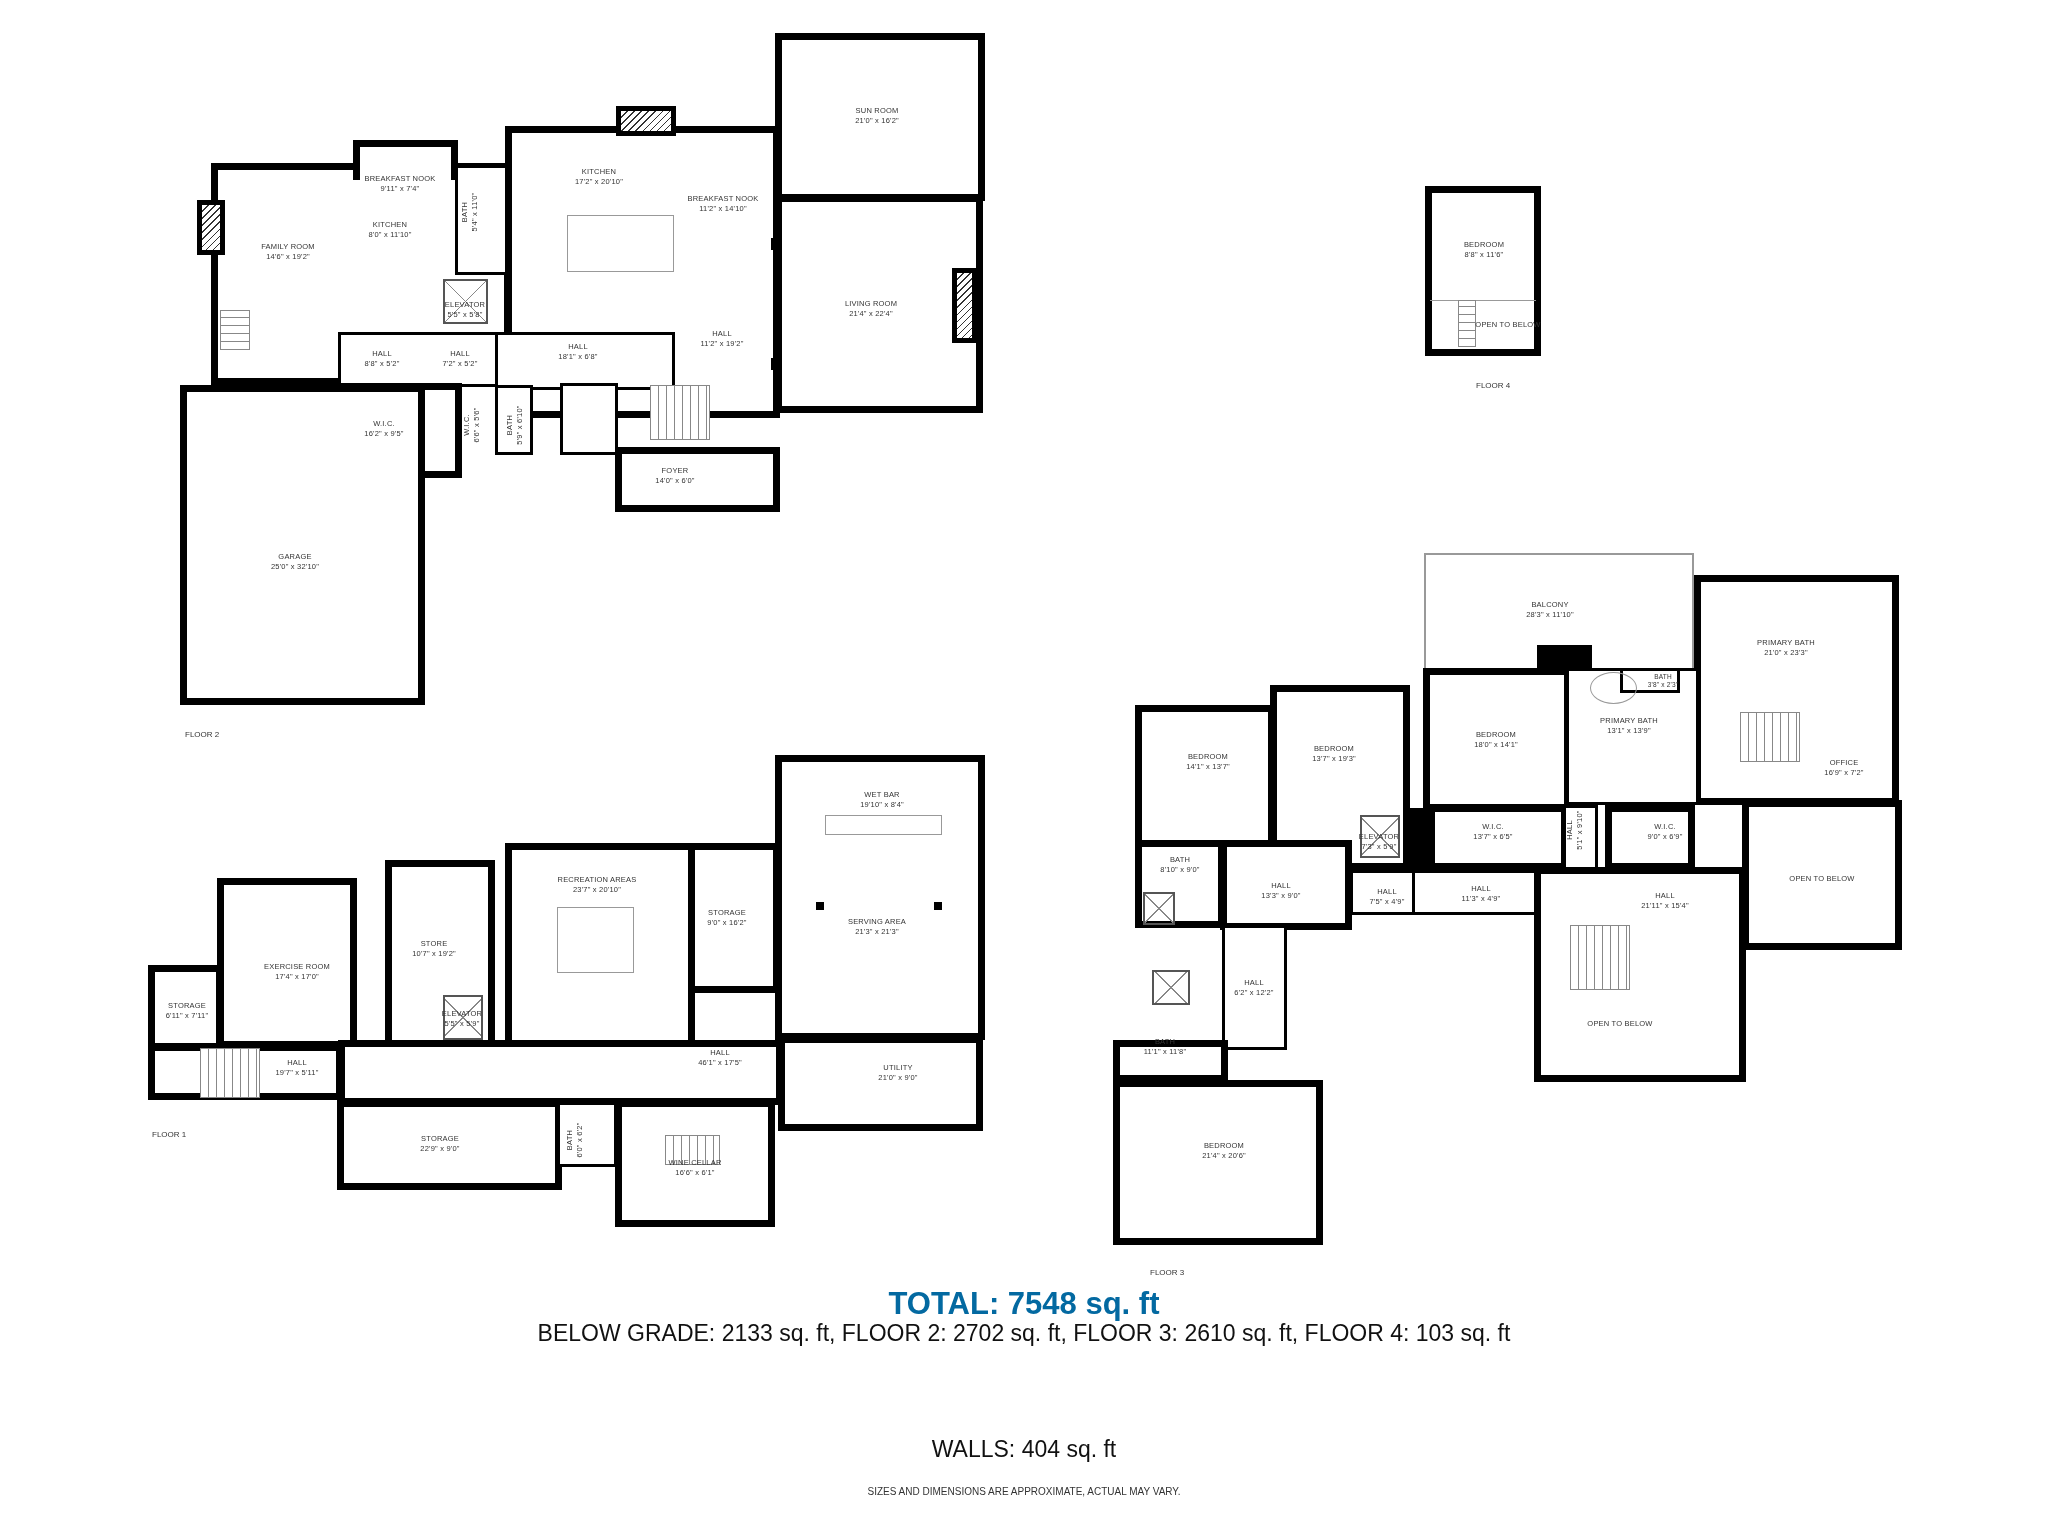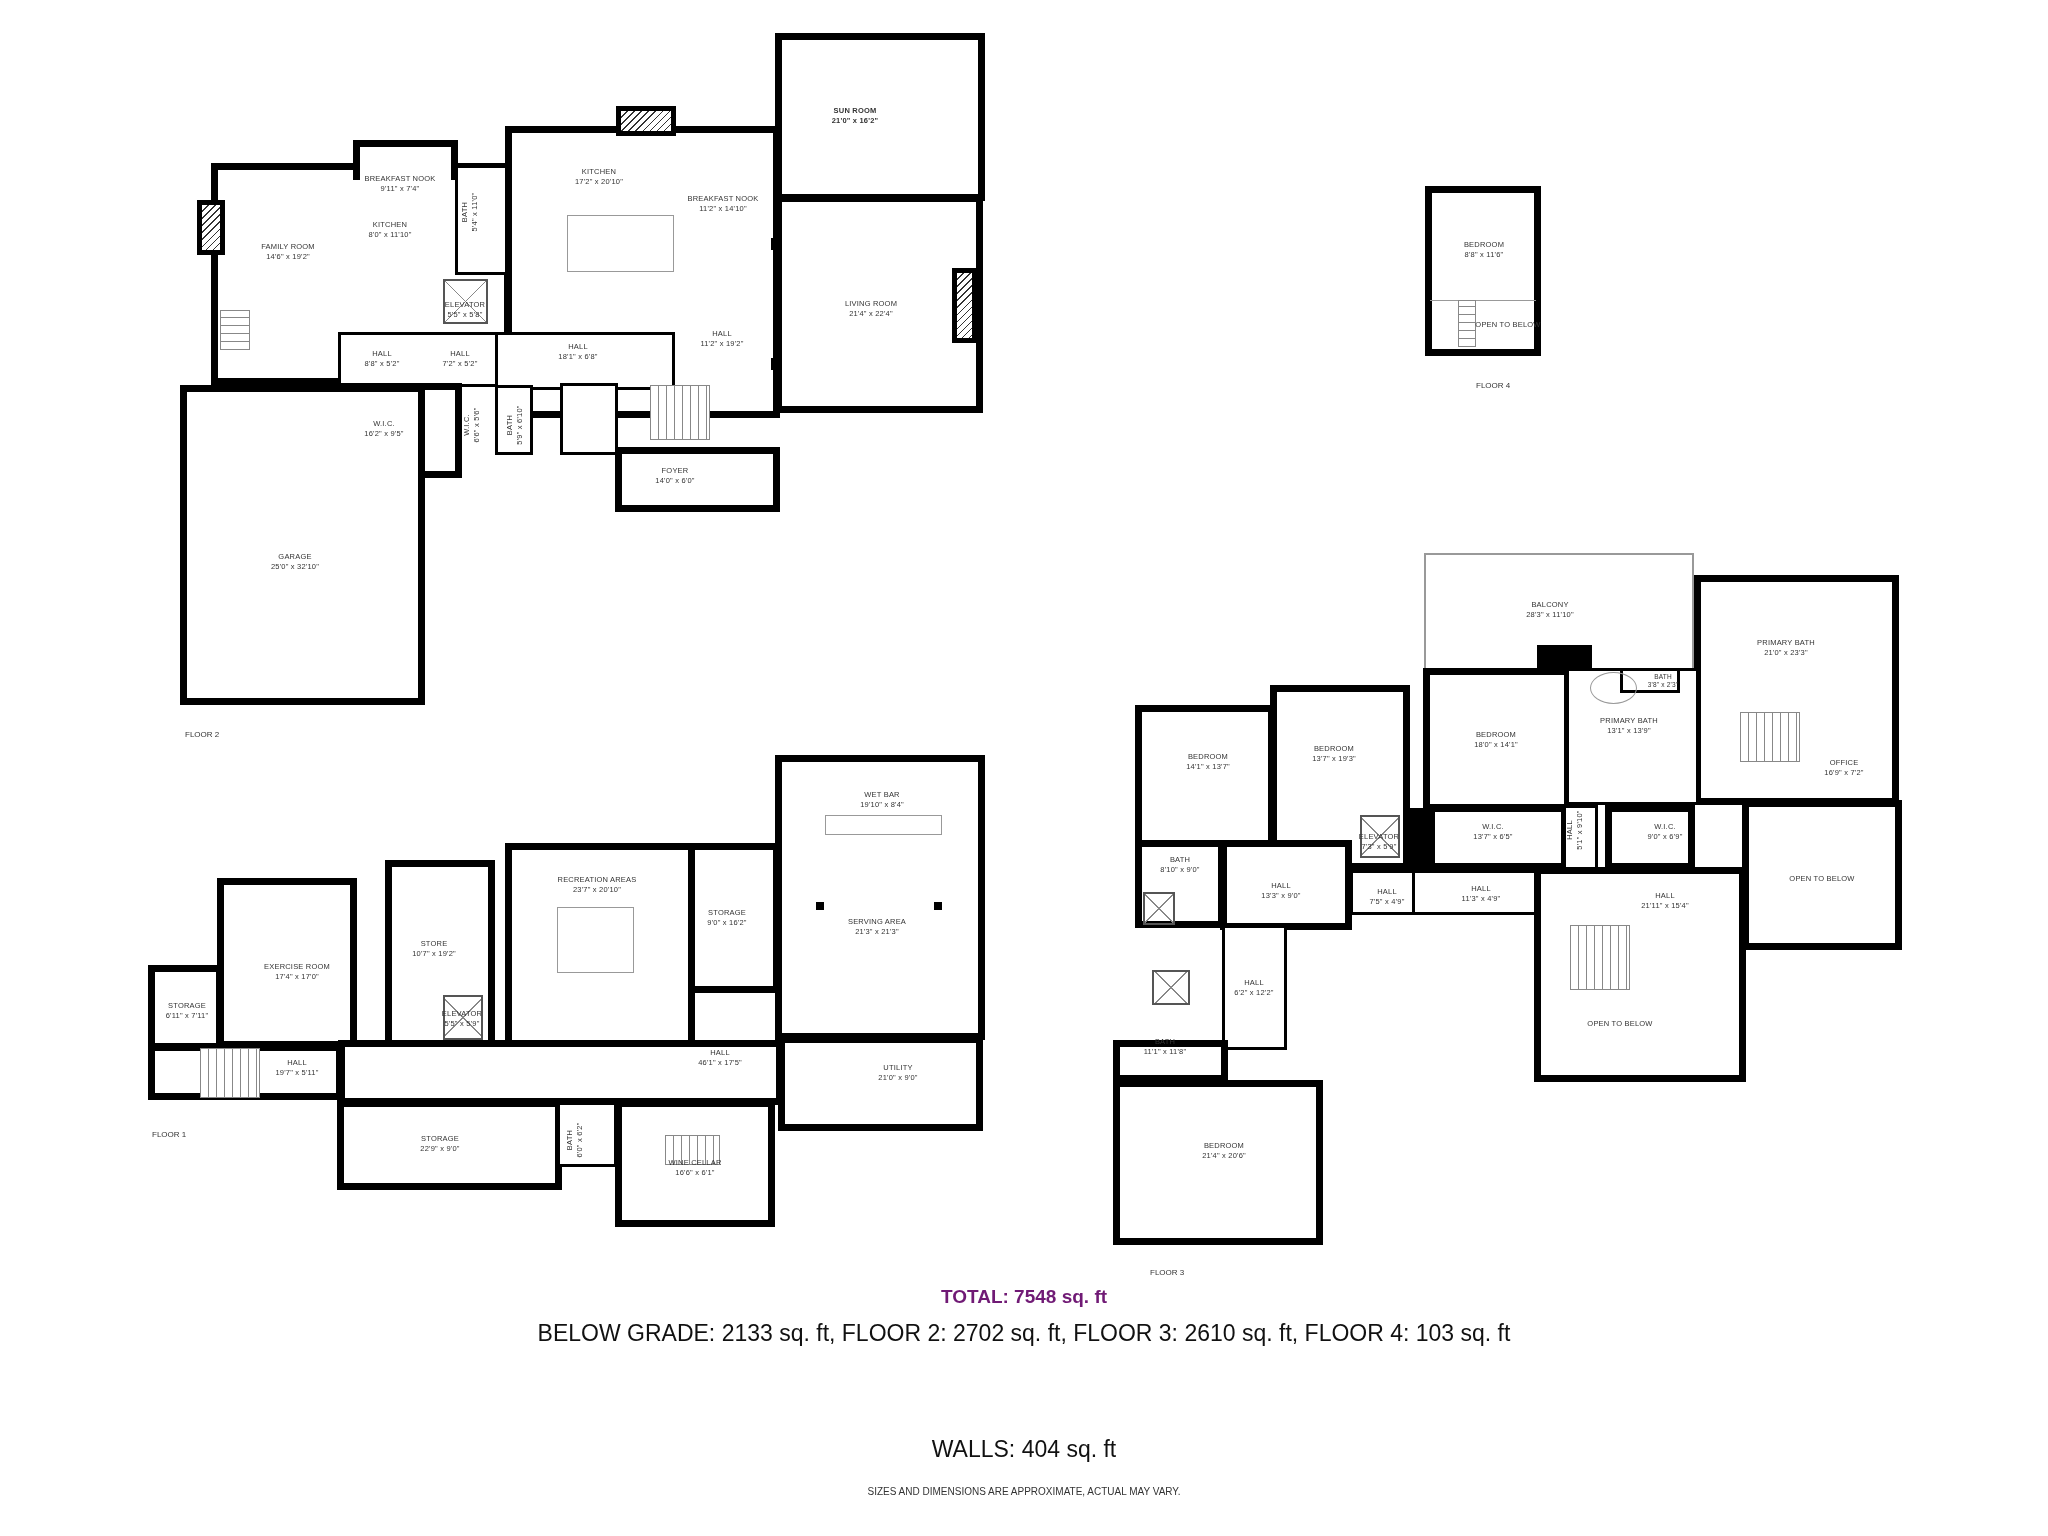--- a/index.html
+++ b/index.html
@@ -14,21 +14,21 @@
   .vert{transform:translate(-50%,-50%) rotate(-90deg);}
   .floor-lbl{position:absolute;font-size:8px;color:#333;}
   .fp{position:absolute;background:repeating-linear-gradient(135deg,#fff 0 4px,#333 4px 5px);border:5px solid #000;box-sizing:border-box;}
   .col{position:absolute;background:#000;}
   .stairs{position:absolute;background:repeating-linear-gradient(90deg,#fff 0 7px,#888 7px 8px);border:1px solid #888;box-sizing:border-box;}
   .stairs.v{background:repeating-linear-gradient(0deg,#fff 0 7px,#888 7px 8px);}
   .elev{position:absolute;border:2px solid #555;box-sizing:border-box;background:
     linear-gradient(45deg,transparent 49%,#888 49%,#888 51%,transparent 51%),
     linear-gradient(-45deg,transparent 49%,#888 49%,#888 51%,transparent 51%);}
   .summary{position:absolute;left:0;width:2048px;text-align:center;}
-  .total{top:1286px;font-size:19px;font-weight:bold;color:#701a75;}
+  .total{top:1286px;font-size:31px;font-weight:bold;color:#0369a1;}
   .line{font-size:23px;color:#111;font-family:"Liberation Sans",sans-serif;}
   .disclaimer{top:1486px;font-size:10px;color:#333;}
 </style>
 </head>
 <body>
 
 <div class="plan">
 
   <div>
 
@@ -76,21 +76,21 @@
         <span class="d">5'5" x 5'8"</span>
       </div>
     <div class="lbl" style="left:599px;top:177px;">
         <span class="n">KITCHEN</span>
         <span class="d">17'2" x 20'10"</span>
       </div>
     <div class="lbl" style="left:723px;top:204px;">
         <span class="n">BREAKFAST NOOK</span>
         <span class="d">11'2" x 14'10"</span>
       </div>
-    <div class="lbl" style="left:855px;top:116px;font-weight:bold;">
+    <div class="lbl" style="left:877px;top:116px;">
         <span class="n">SUN ROOM</span>
         <span class="d">21'0" x 16'2"</span>
       </div>
     <div class="lbl" style="left:871px;top:309px;text-align:center;">
         <span class="n">LIVING ROOM</span>
         <span class="d">21'4" x 22'4"</span>
       </div>
     <div class="lbl" style="left:722px;top:339px;">
         <span class="n">HALL</span>
         <span class="d">11'2" x 19'2"</span>

